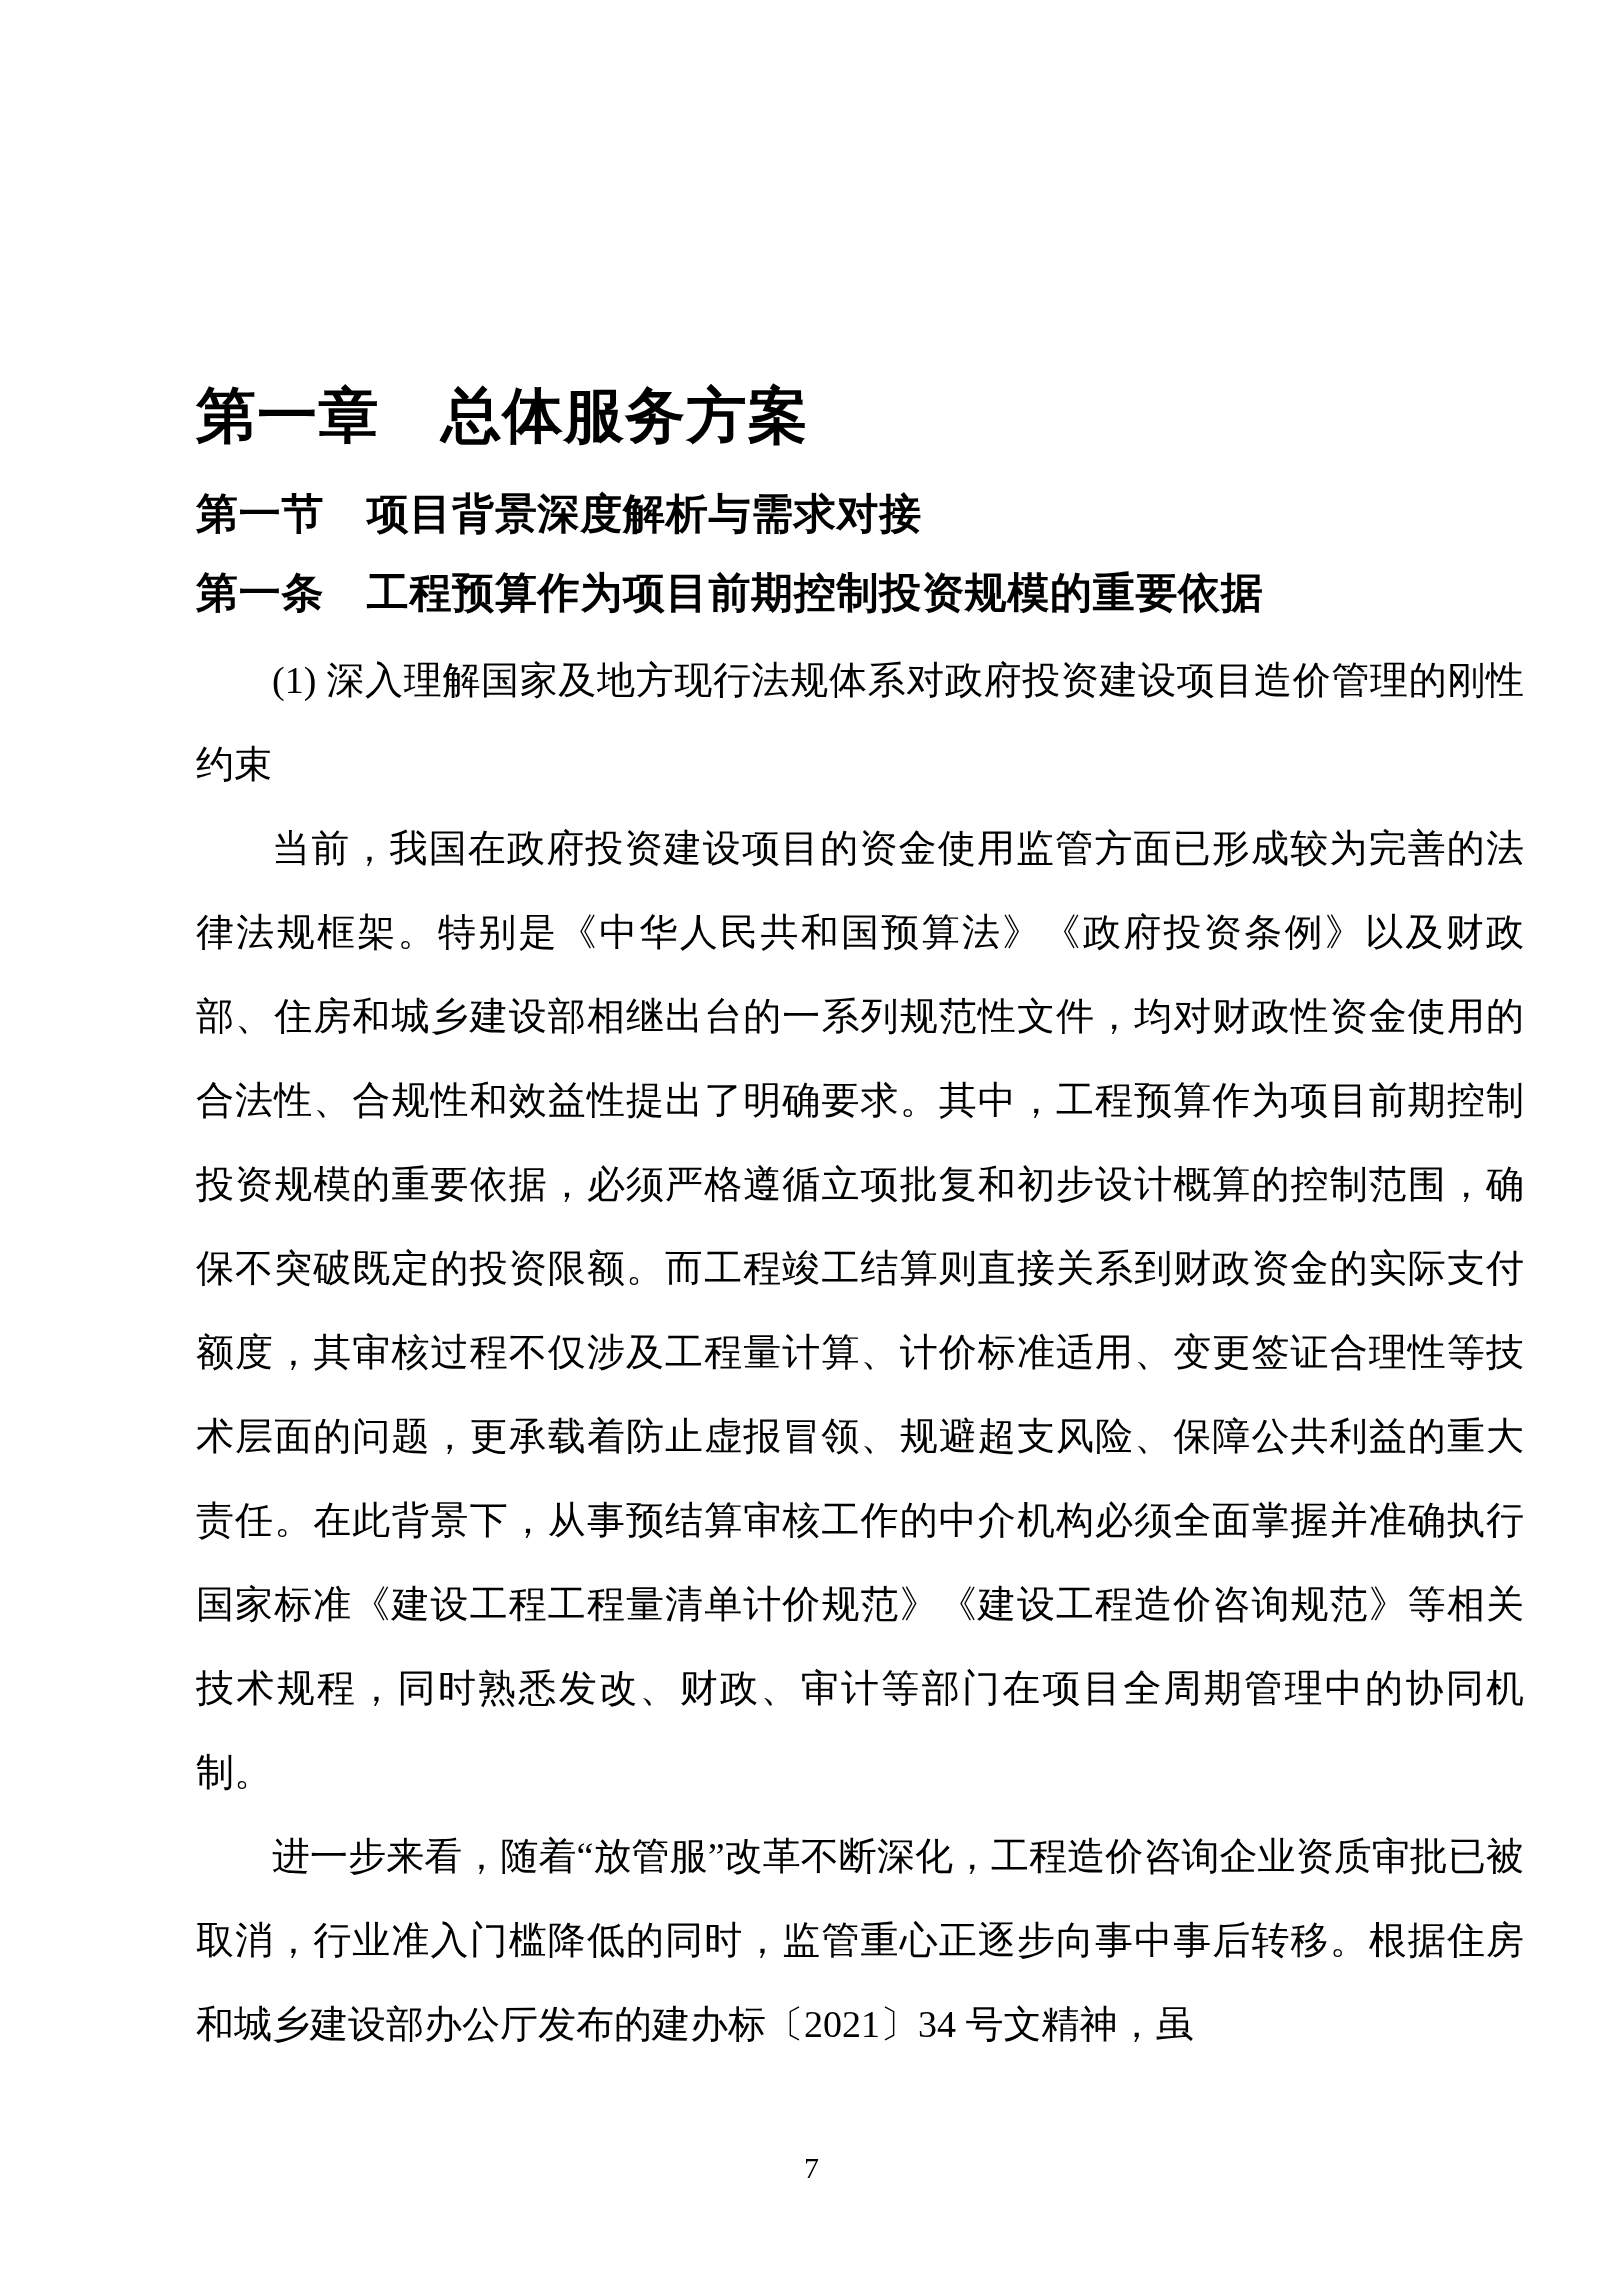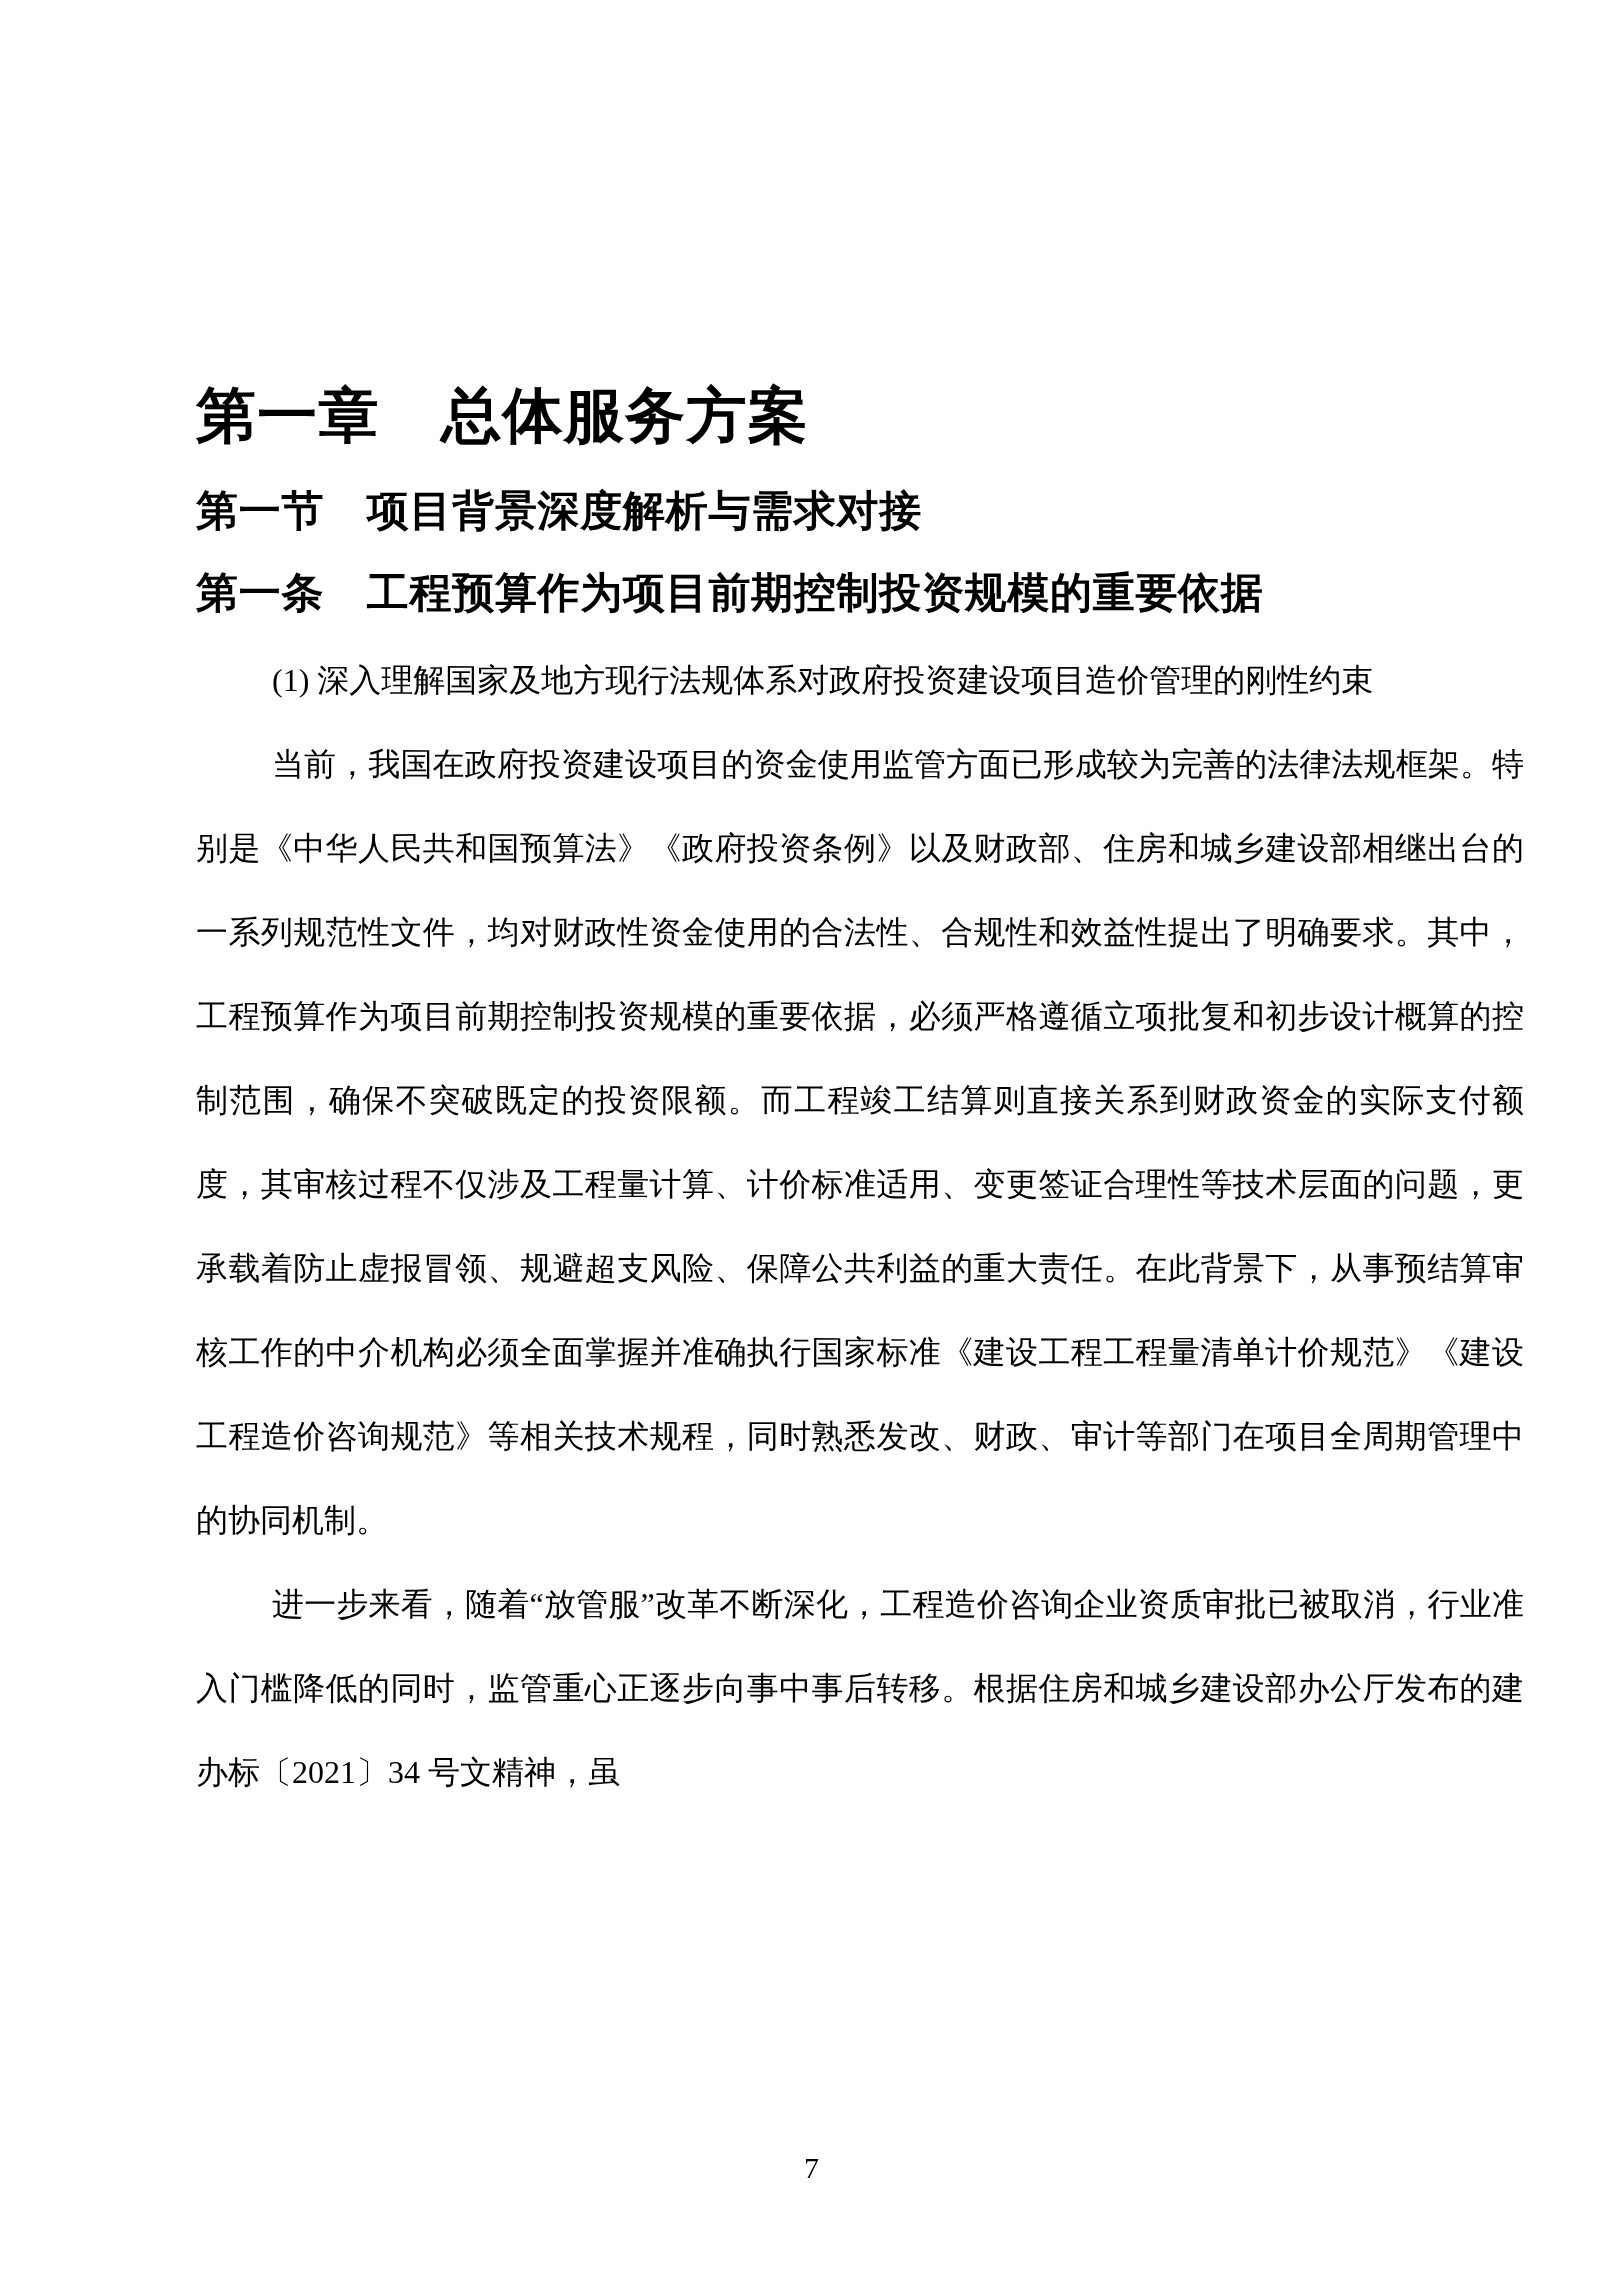--- a/index.html
+++ b/index.html
@@ -21,37 +21,37 @@
   }
   .chapter-title {
     font-family: "Liberation Sans", "DejaVu Sans", sans-serif;
     font-weight: bold;
     font-size: 60px;
     line-height: 1.2;
     margin: 0 0 37px 0;
     letter-spacing: 1.3px;
   }
   .section-title {
-    font-family: Liberation Mono, monospace;
+    font-family: Liberation Sans, sans-serif;
     font-weight: bold;
     font-size: 42px;
     line-height: 1.2;
     margin: 0 0 29px 0;
     letter-spacing: 0.7px;
   }
   .clause-title {
     font-family: "Liberation Sans", "DejaVu Sans", sans-serif;
     font-weight: bold;
     font-size: 42px;
     line-height: 1.2;
     margin: 0 0 19.6px 0;
     letter-spacing: 0.7px;
   }
   .para {
-    font-size: 32px;
+    font-size: 38px;
     line-height: 84px;
     margin: 0;
     text-align: justify;
     text-justify: inter-ideograph;
     text-indent: 76px;
     word-break: break-all;
   }
   .page-number {
     position: absolute;
     left: 0;

